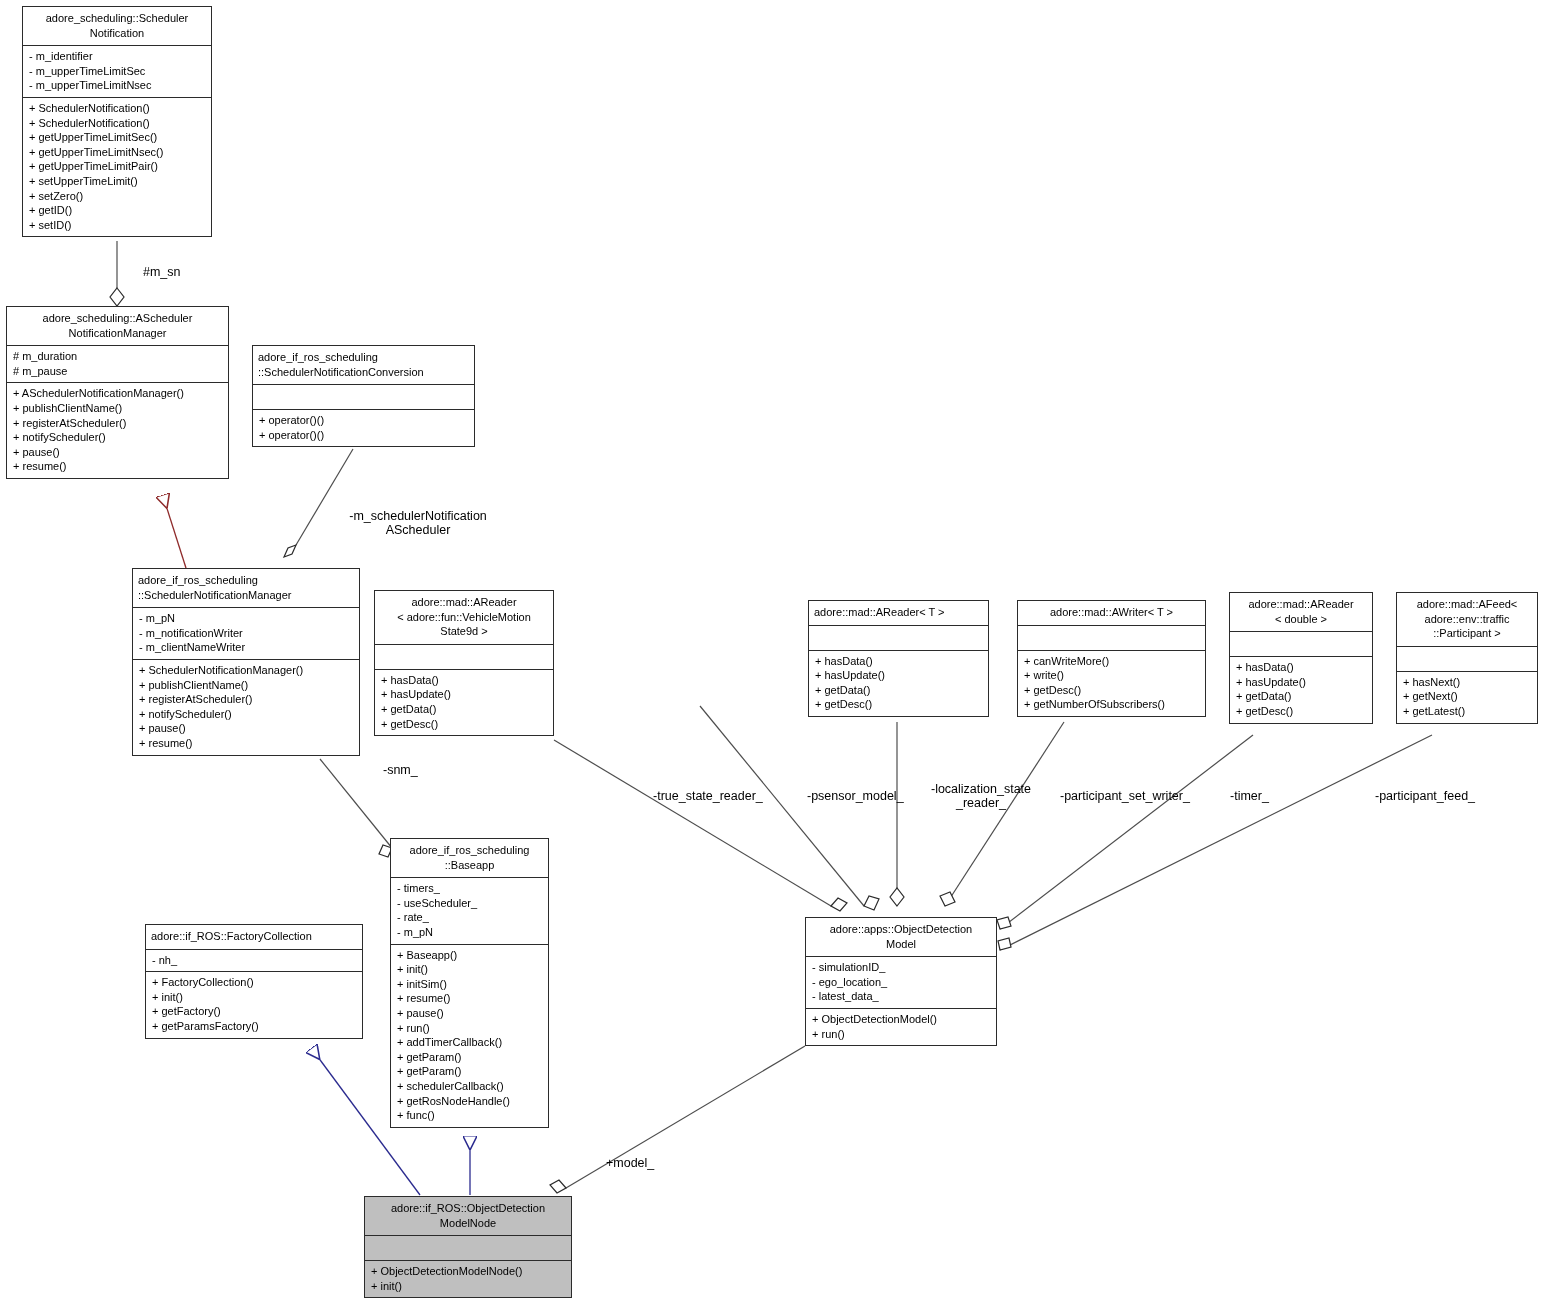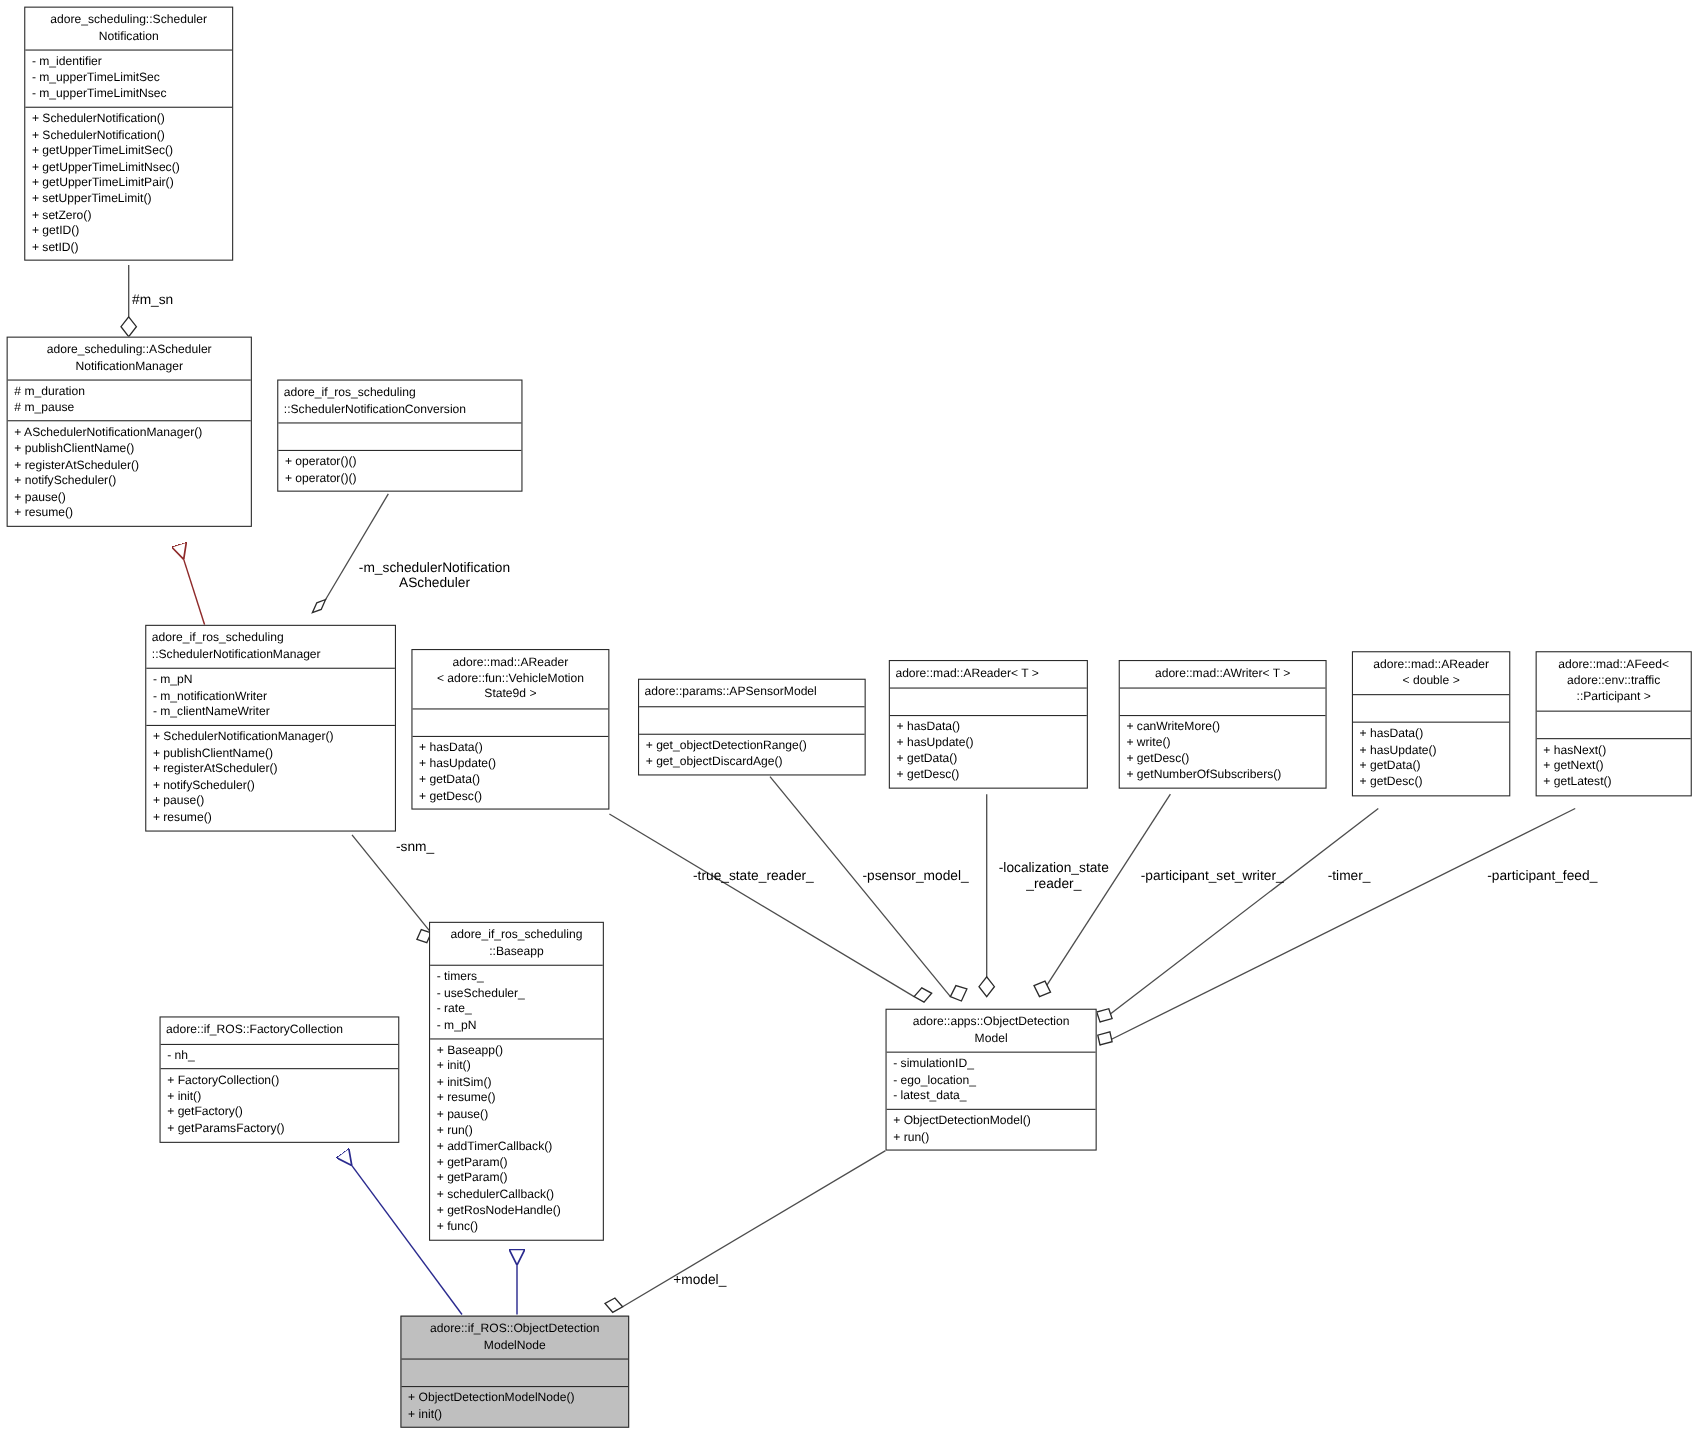--- a/index.html
+++ b/index.html
@@ -9,21 +9,21 @@
   svg.edges{position:absolute;left:0;top:0;width:1544px;height:1308px;pointer-events:none;}
 
   .uml-class{position:absolute;box-sizing:border-box;border:1px solid #2b2b2b;background:#ffffff;
              font-size:11px;line-height:14.6px;color:#000;}
   .uml-class.filled{background:#bfbfbf;}
   .sec-title{padding:4px 5px 5px 5px;text-align:center;white-space:pre-line;}
   .sec-attrs,.sec-ops{border-top:1px solid #2b2b2b;padding:3px 5px 4px 6px;text-align:left;}
   .sec-attrs.empty{min-height:18px;padding:3px 5px;}
   .row{white-space:nowrap;}
 
-  .edge-label{position:absolute;font-size:12.5px;line-height:14.2px;color:#000;white-space:pre-line;}
+  .edge-label{position:absolute;font-size:12.5px;line-height:14.2px;color:#000;white-space:pre-line;margin-left:23px;}
   .edge-label.ctr{text-align:center;}
 </style>
 </head>
 <body>
 
 <div id="canvas">
 
   <svg class="edges" viewBox="0 0 1544 1308" xmlns="http://www.w3.org/2000/svg">
     <defs>
       <marker id="tri-red" viewBox="0 0 12 12" refX="11" refY="6" markerWidth="11" markerHeight="11" orient="auto-start-reverse">
@@ -169,28 +169,20 @@
 State9d &gt;</div>
     <div class="sec-attrs empty"></div>
     <div class="sec-ops">
       <div class="row">+ hasData()</div>
       <div class="row">+ hasUpdate()</div>
       <div class="row">+ getData()</div>
       <div class="row">+ getDesc()</div>
     </div>
   </div>
 
-  <div class="uml-class" style="left:580px;top:617px;width:207px;">
-    <div class="sec-title" style="text-align:left;">adore::params::APSensorModel</div>
-    <div class="sec-attrs empty"></div>
-    <div class="sec-ops">
-      <div class="row">+ get_objectDetectionRange()</div>
-      <div class="row">+ get_objectDiscardAge()</div>
-    </div>
-  </div>
 
   <div class="uml-class" style="left:808px;top:600px;width:181px;">
     <div class="sec-title" style="text-align:left;">adore::mad::AReader&lt; T &gt;</div>
     <div class="sec-attrs empty"></div>
     <div class="sec-ops">
       <div class="row">+ hasData()</div>
       <div class="row">+ hasUpdate()</div>
       <div class="row">+ getData()</div>
       <div class="row">+ getDesc()</div>
     </div>
@@ -306,15 +298,15 @@
 
   <div class="edge-label ctr" style="left:903px;top:782px;width:110px;">-localization_state
 _reader_</div>
 
   <div class="edge-label" style="left:1037px;top:789px;">-participant_set_writer_</div>
 
   <div class="edge-label" style="left:1207px;top:789px;">-timer_</div>
 
   <div class="edge-label" style="left:1352px;top:789px;">-participant_feed_</div>
 
-  <div class="edge-label" style="left:612px;top:1156px;">+model_</div>
+  <div class="edge-label" style="left:583px;top:1156px;">+model_</div>
 
 </div>
 
 </body></html>

